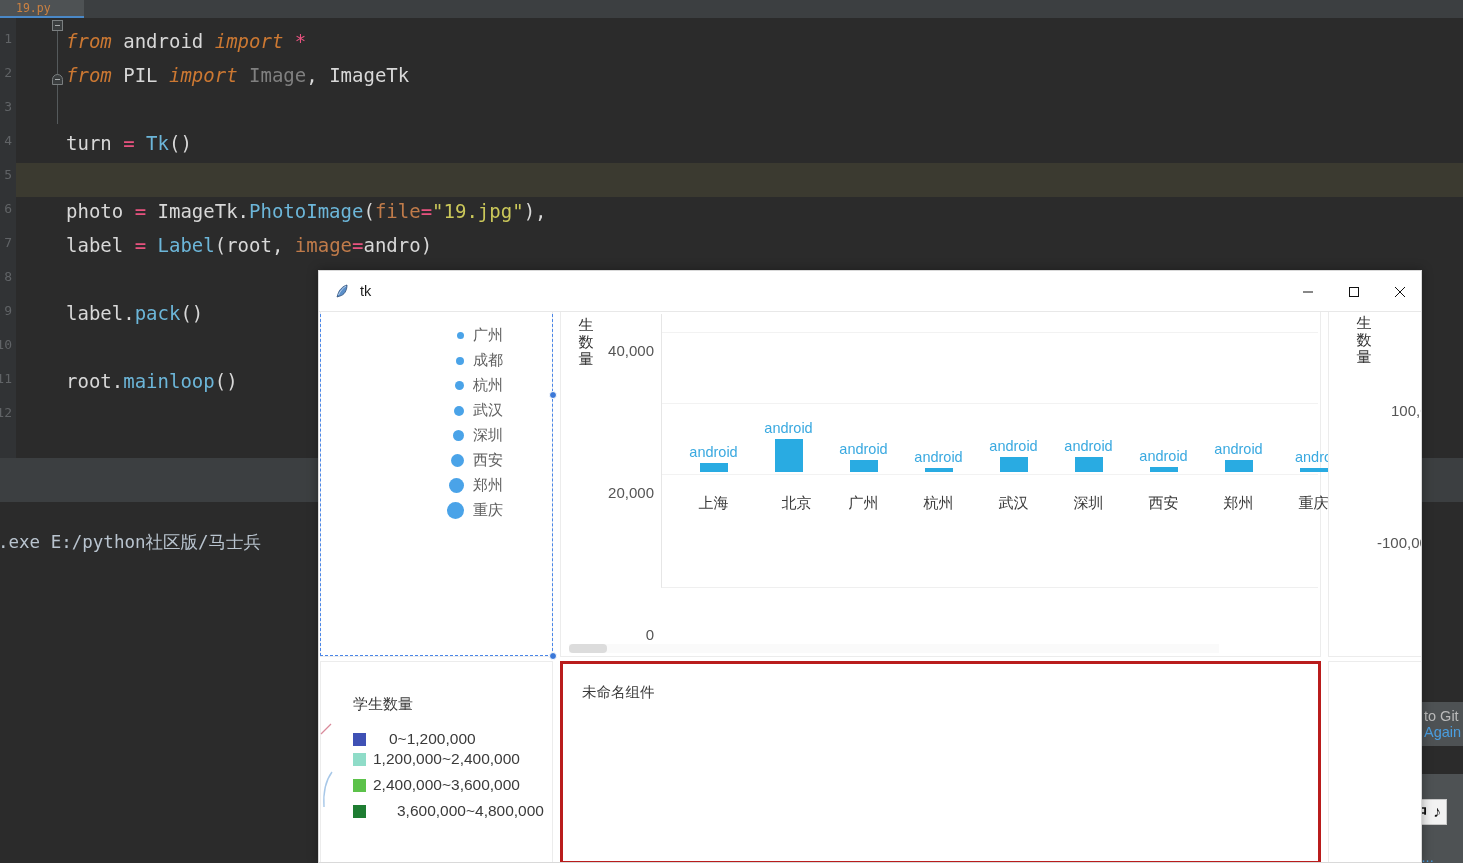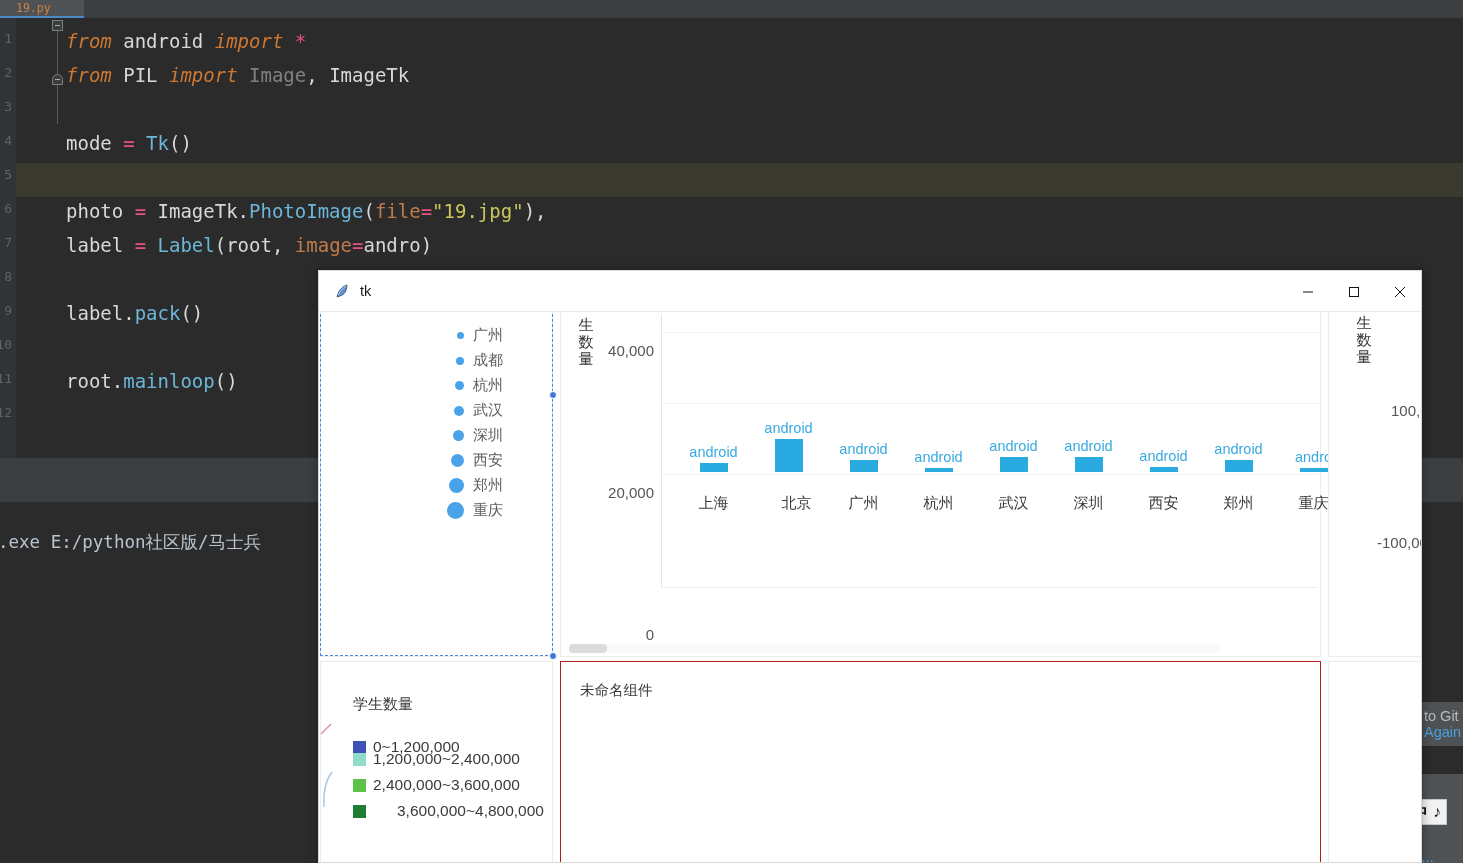--- a/index.html
+++ b/index.html
@@ -249,21 +249,21 @@
   }
   .legend-row {
     position: absolute; left: 32px; display: flex; align-items: center;
   }
   .legend-sw { width: 13px; height: 13px; margin-right: 7px; flex: 0 0 auto; }
   .legend-txt { font-size: 15.5px; color: #3a3a3a; white-space: nowrap; }
 
   
   .card-br {
     position: absolute; left: 241px; top: 349px; width: 761px; height: 203px;
-    background: #fff; border: 1px solid #b91c1c;
+    background: #fff; border: 3px solid #b91c1c;
   }
   .unnamed {
     position: absolute; left: 19px; top: 19px; font-size: 14.5px; color: #3a3a3a;
   }
   .card-br2 {
     position: absolute; left: 1009px; top: 349px; width: 136px; height: 203px;
     background: #fff; border: 1px solid #ececec;
   }
 
   
@@ -298,21 +298,21 @@
           <div class="gutter-num" style="top: 251px;">8</div>
           <div class="gutter-num" style="top: 285px;">9</div>
           <div class="gutter-num" style="top: 319px;">10</div>
           <div class="gutter-num" style="top: 353px;">11</div>
           <div class="gutter-num" style="top: 387px;">12</div>
         </div>
       <div id="code-area">
           <div class="code-line" style="top: 12px;"><span class="kw">from </span><span class="plain">android </span><span class="kw">import </span><span class="op">*</span></div>
           <div class="code-line" style="top: 46px;"><span class="kw">from </span><span class="plain">PIL </span><span class="kw">import </span><span class="dim">Image</span><span class="plain">, </span><span class="plain">ImageTk</span></div>
           <div class="code-line" style="top: 80px;"></div>
-          <div class="code-line" style="top: 114px;"><span class="plain">mode </span><span class="op">= </span><span class="cls">Tk</span><span class="plain">()</span></div>
+          <div class="code-line" style="top: 114px;"><span class="plain">turn </span><span class="op">= </span><span class="cls">Tk</span><span class="plain">()</span></div>
           <div class="code-line" style="top: 148px;"></div>
           <div class="code-line" style="top: 182px;"><span class="plain">photo </span><span class="op">= </span><span class="plain">ImageTk.</span><span class="cls">PhotoImage</span><span class="plain">(</span><span class="arg">file</span><span class="op">=</span><span class="str">"19.jpg"</span><span class="plain">),</span></div>
           <div class="code-line" style="top: 216px;"><span class="plain">label </span><span class="op">= </span><span class="cls">Label</span><span class="plain">(root, </span><span class="arg">image</span><span class="op">=</span><span class="plain">andro)</span></div>
           <div class="code-line" style="top: 250px;"></div>
           <div class="code-line" style="top: 284px;"><span class="plain">label.</span><span class="cls">pack</span><span class="plain">()</span></div>
           <div class="code-line" style="top: 318px;"></div>
           <div class="code-line" style="top: 352px;"><span class="plain">root.</span><span class="cls">mainloop</span><span class="plain">()</span></div>
         </div>
     </div>
 
@@ -498,21 +498,21 @@
               <div>数</div>
               <div>量</div>
             </div>
           <div class="r-tick" style="left:62px;top:90px;">100,00</div>
           <div class="r-tick" style="left:48px;top:222px;">-100,00</div>
         </div>
 
         <div class="card-bl">
           <div class="legend-title">学生数量</div>
           <div id="legend-rows">
-              <div class="legend-row" style="top: 76px;">
+              <div class="legend-row" style="top: 68px; gap: 16px;">
                 <span class="legend-sw" style="background: rgb(63, 81, 181);"></span>
                 <span class="legend-txt">0~1,200,000</span>
               </div>
               <div class="legend-row" style="top: 88px;">
                 <span class="legend-sw" style="background: rgb(143, 220, 200);"></span>
                 <span class="legend-txt">1,200,000~2,400,000</span>
               </div>
               <div class="legend-row" style="top: 114px;">
                 <span class="legend-sw" style="background: rgb(92, 194, 74);"></span>
                 <span class="legend-txt">2,400,000~3,600,000</span>

